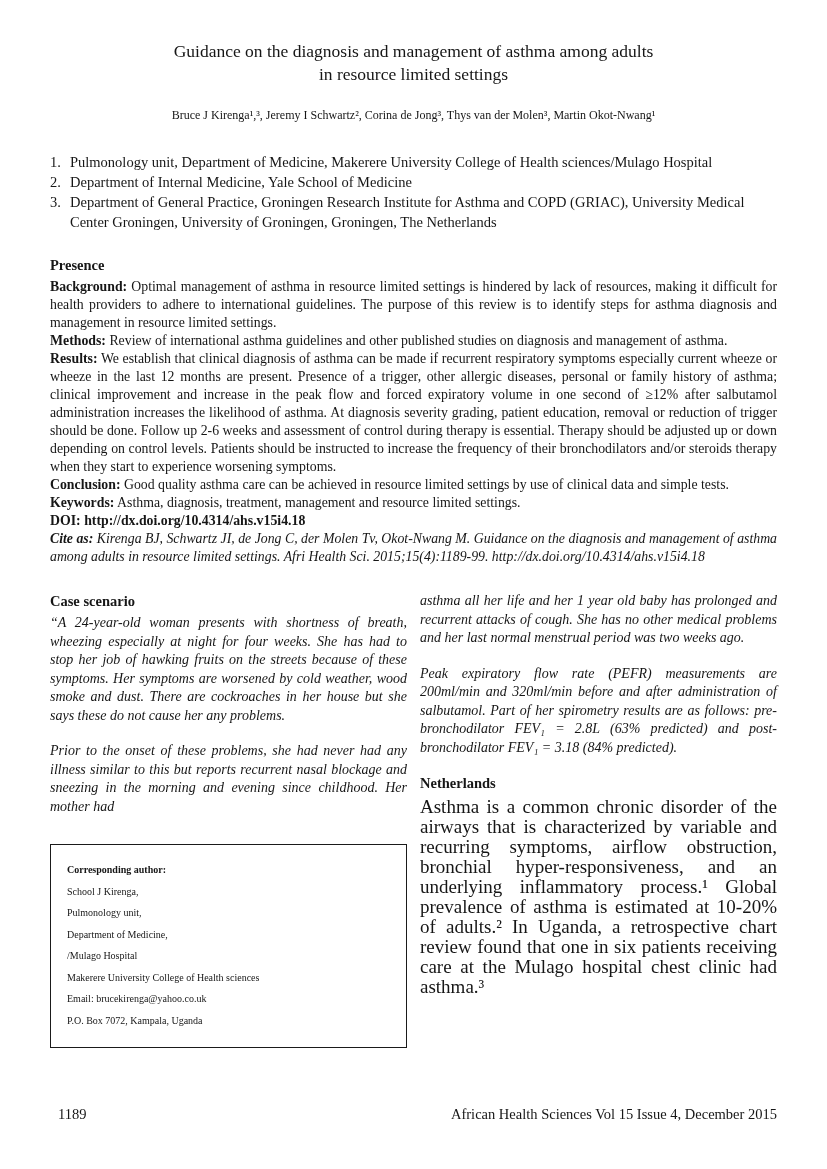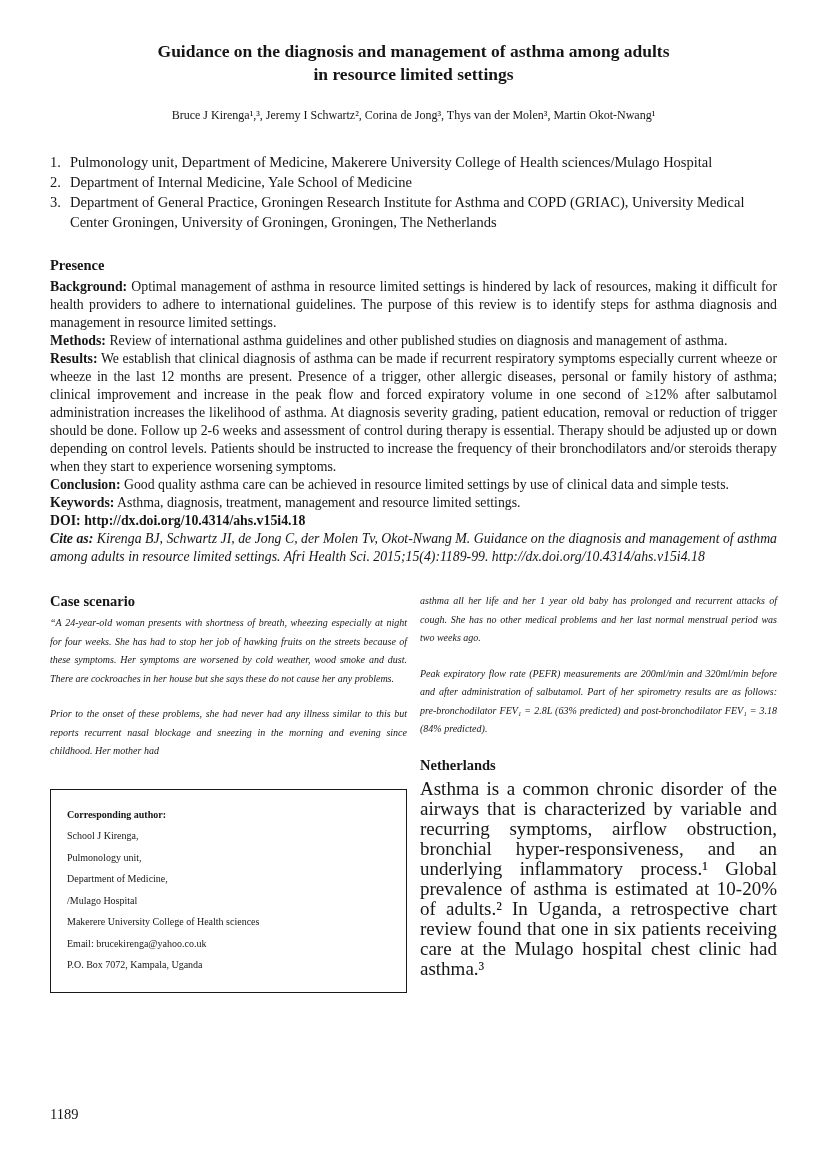--- a/index.html
+++ b/index.html
@@ -11,21 +11,21 @@
     margin: 0 auto;
     background: #ffffff;
     color: #161616;
     font-family: "Liberation Serif", "DejaVu Serif", serif;
     padding: 40px 50px 0 50px;
     overflow: hidden;
   }
   .title {
     text-align: center;
     font-size: 17.5px;
-    font-weight: bold;
+    font-weight: normal;
     line-height: 23px;
     margin-bottom: 22px;
   }
   .title .tl { display: block; }
   .authors {
     text-align: center;
     font-size: 12px;
     margin-bottom: 29px;
   }
   .affils { list-style: none; margin-bottom: 24px; }
@@ -52,42 +52,42 @@
   .ab.doi { font-weight: bold; }
   .ab.cite { font-style: italic; }
   .ab.cite .cite-label { font-weight: bold; }
   .columns {
     display: flex;
     gap: 13px;
   }
   .col { flex: 1 1 0; min-width: 0; }
   .case-p {
     font-style: italic;
-    font-size: 10px;
+    font-size: 14px;
     line-height: 18.5px;
     text-align: justify;
     margin-bottom: 17px;
   }
   .body-p {
     font-size: 19px;
     line-height: 20px;
     text-align: justify;
   }
   .intro-heading { margin-top: 2px; margin-bottom: 4px; }
   .corr-box {
     margin-top: 28px;
     border: 1.5px solid #1a1a1a;
     padding: 14px 16px 16px 16px;
     font-size: 10px;
     line-height: 21.5px;
   }
   .corr-label { font-weight: bold; }
   .footer {
     position: absolute;
-    left: 50px;
+    left: 58px;
     right: 50px;
     bottom: 46px;
     display: flex;
     justify-content: space-between;
     align-items: baseline;
     font-size: 14.5px;
   }
 </style>
 </head>
 <body>
@@ -149,15 +149,16 @@
       <p class="case-p">asthma all her life and her 1 year old baby has prolonged and recurrent attacks of cough. She has no other medical problems and her last normal menstrual period was two weeks ago.</p>
       <p class="case-p">Peak expiratory flow rate (PEFR) measurements are 200ml/min and 320ml/min before and after administration of salbutamol. Part of her spirometry results are as follows: pre-bronchodilator FEV₁ = 2.8L (63% predicted) and post-bronchodilator FEV₁ = 3.18 (84% predicted).</p>
       <h2 class="sec-heading intro-heading">Netherlands</h2>
       <p class="body-p">Asthma is a common chronic disorder of the airways that is characterized by variable and recurring symptoms, airflow obstruction, bronchial hyper-responsiveness, and an underlying inflammatory process.¹ Global prevalence of asthma is estimated at 10-20% of adults.² In Uganda, a retrospective chart review found that one in six patients receiving care at the Mulago hospital chest clinic had asthma.³</p>
     </div>
 
   </div>
 
   <footer class="footer">
     <span>1189</span>
+    <span>African Health Sciences Vol 15 Issue 4, December 2015</span>
   </footer>
 
 </div>
 
 </body></html>

